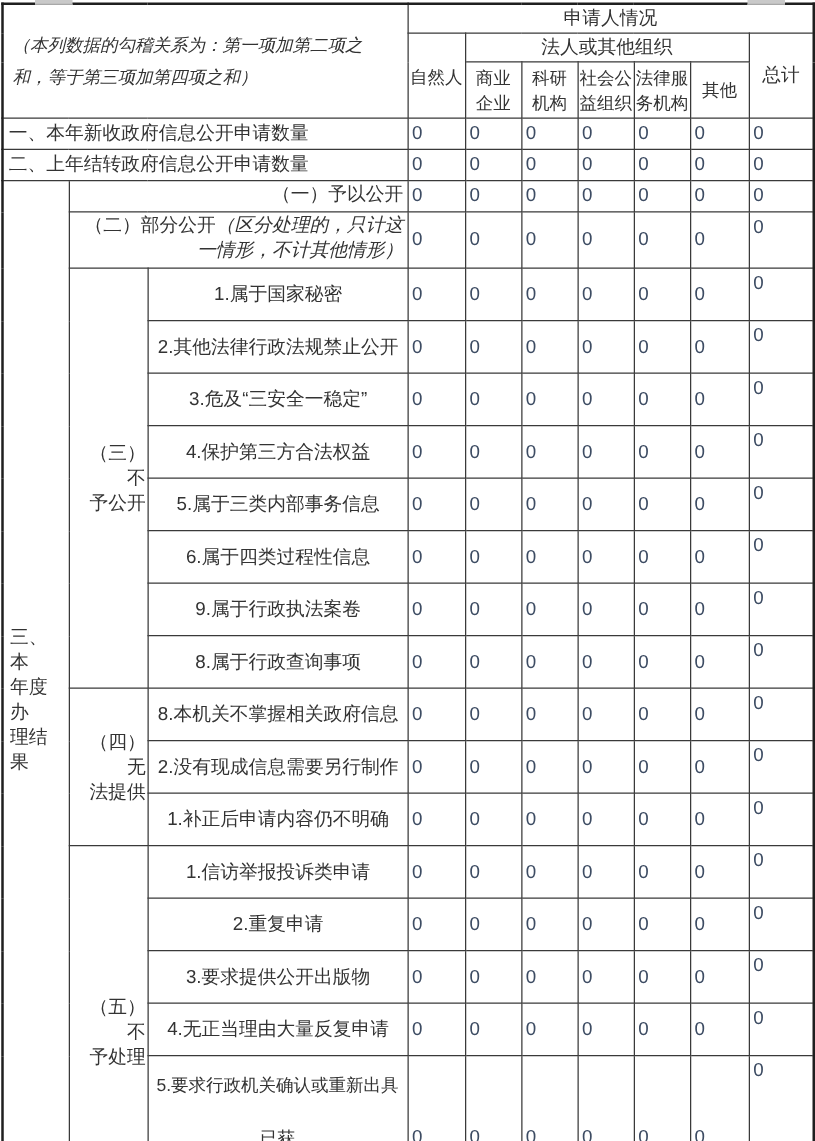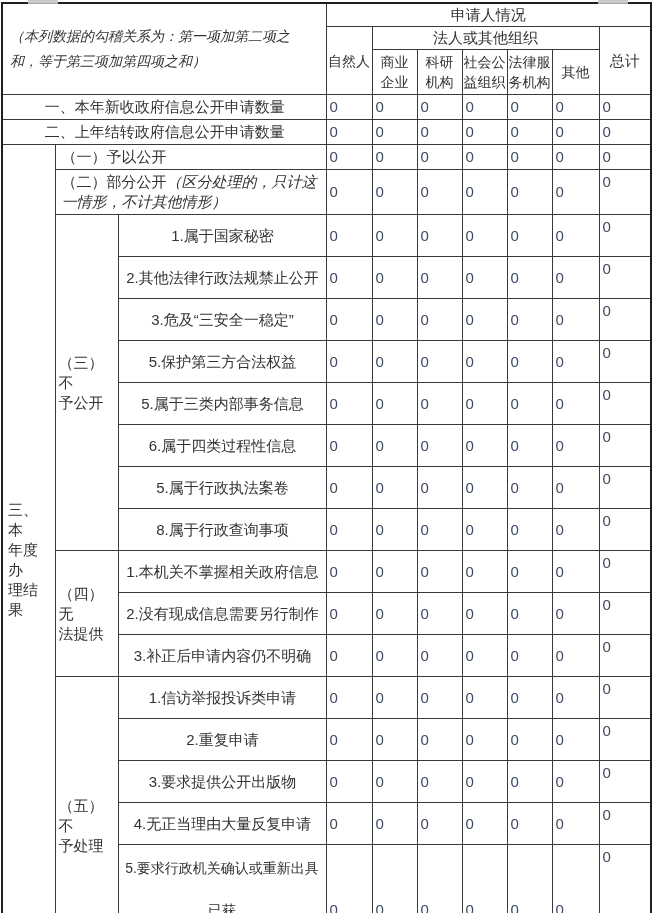--- a/index.html
+++ b/index.html
@@ -11,24 +11,24 @@
   .stage{position:absolute;top:2px;left:1px;}
   table{border-collapse:collapse;table-layout:fixed;width:649px;
         border:2px solid #1f1f1f;}
   td{border:1px solid #3a3a3a;padding:2px 3px;font-size:15px;line-height:20px;
      vertical-align:middle;overflow:hidden;word-break:break-all;}
   
   td.hc{text-align:center;padding:1px 0;}
   td.hc-small{font-size:14px;}
   td.pre{white-space:pre-line;}
   
-  td.lbl{text-align:center;padding-left:4px;}
+  td.lbl{text-align:left;padding-left:4px;}
   td.sec{text-align:left;padding-left:5px;}
-  td.gcat{text-align:left;padding-left:3px;padding-right:1px;}
-  td.glbl{text-align:left;padding-left:6px;}
+  td.gcat{text-align:right;padding-left:3px;padding-right:1px;}
+  td.glbl{text-align:right;padding-left:6px;font-family:Liberation Mono, monospace;}
   td.item{text-align:center;padding-left:4px;}
   td.xtall{line-height:42px;font-size:14px;padding-left:3px;}
   .kai{font-style:italic;}
   
   td.note{font-style:italic;font-size:14px;line-height:25px;
           padding:4px 8px 4px 7px;vertical-align:middle;text-align:left;margin-left:26px;}
   
   td.v{text-align:left;padding-left:3px;color:#3d4c63;}
   td.vt{vertical-align:top;padding-top:2px;}
   
@@ -152,21 +152,21 @@
           <td class="item">3.危及“三安全一稳定”</td>
           <td class="v">0</td>
           <td class="v">0</td>
           <td class="v">0</td>
           <td class="v">0</td>
           <td class="v">0</td>
           <td class="v">0</td>
           <td class="v vt">0</td>
         </tr>
     <tr class="ri">
-          <td class="item">5.保护第三方合法权益</td>
+          <td class="item">4.保护第三方合法权益</td>
           <td class="v">0</td>
           <td class="v">0</td>
           <td class="v">0</td>
           <td class="v">0</td>
           <td class="v">0</td>
           <td class="v">0</td>
           <td class="v vt">0</td>
         </tr>
     <tr class="ri">
           <td class="item">5.属于三类内部事务信息</td>
@@ -182,21 +182,21 @@
           <td class="item">6.属于四类过程性信息</td>
           <td class="v">0</td>
           <td class="v">0</td>
           <td class="v">0</td>
           <td class="v">0</td>
           <td class="v">0</td>
           <td class="v">0</td>
           <td class="v vt">0</td>
         </tr>
     <tr class="ri">
-          <td class="item">5.属于行政执法案卷</td>
+          <td class="item">9.属于行政执法案卷</td>
           <td class="v">0</td>
           <td class="v">0</td>
           <td class="v">0</td>
           <td class="v">0</td>
           <td class="v">0</td>
           <td class="v">0</td>
           <td class="v vt">0</td>
         </tr>
     <tr class="ri">
           <td class="item">8.属于行政查询事项</td>
@@ -205,41 +205,41 @@
           <td class="v">0</td>
           <td class="v">0</td>
           <td class="v">0</td>
           <td class="v">0</td>
           <td class="v vt">0</td>
         </tr>
 
     <tr class="ri">
       <td class="gcat pre" rowspan="3">（四）无
 法提供</td>
-      <td class="item">1.本机关不掌握相关政府信息</td>
+      <td class="item">8.本机关不掌握相关政府信息</td>
     <td class="v">0</td>
           <td class="v">0</td>
           <td class="v">0</td>
           <td class="v">0</td>
           <td class="v">0</td>
           <td class="v">0</td>
           <td class="v vt">0</td>
         </tr>
     <tr class="ri">
           <td class="item">2.没有现成信息需要另行制作</td>
           <td class="v">0</td>
           <td class="v">0</td>
           <td class="v">0</td>
           <td class="v">0</td>
           <td class="v">0</td>
           <td class="v">0</td>
           <td class="v vt">0</td>
         </tr>
     <tr class="ri">
-          <td class="item">3.补正后申请内容仍不明确</td>
+          <td class="item">1.补正后申请内容仍不明确</td>
           <td class="v">0</td>
           <td class="v">0</td>
           <td class="v">0</td>
           <td class="v">0</td>
           <td class="v">0</td>
           <td class="v">0</td>
           <td class="v vt">0</td>
         </tr>
 
     <tr class="ri">

